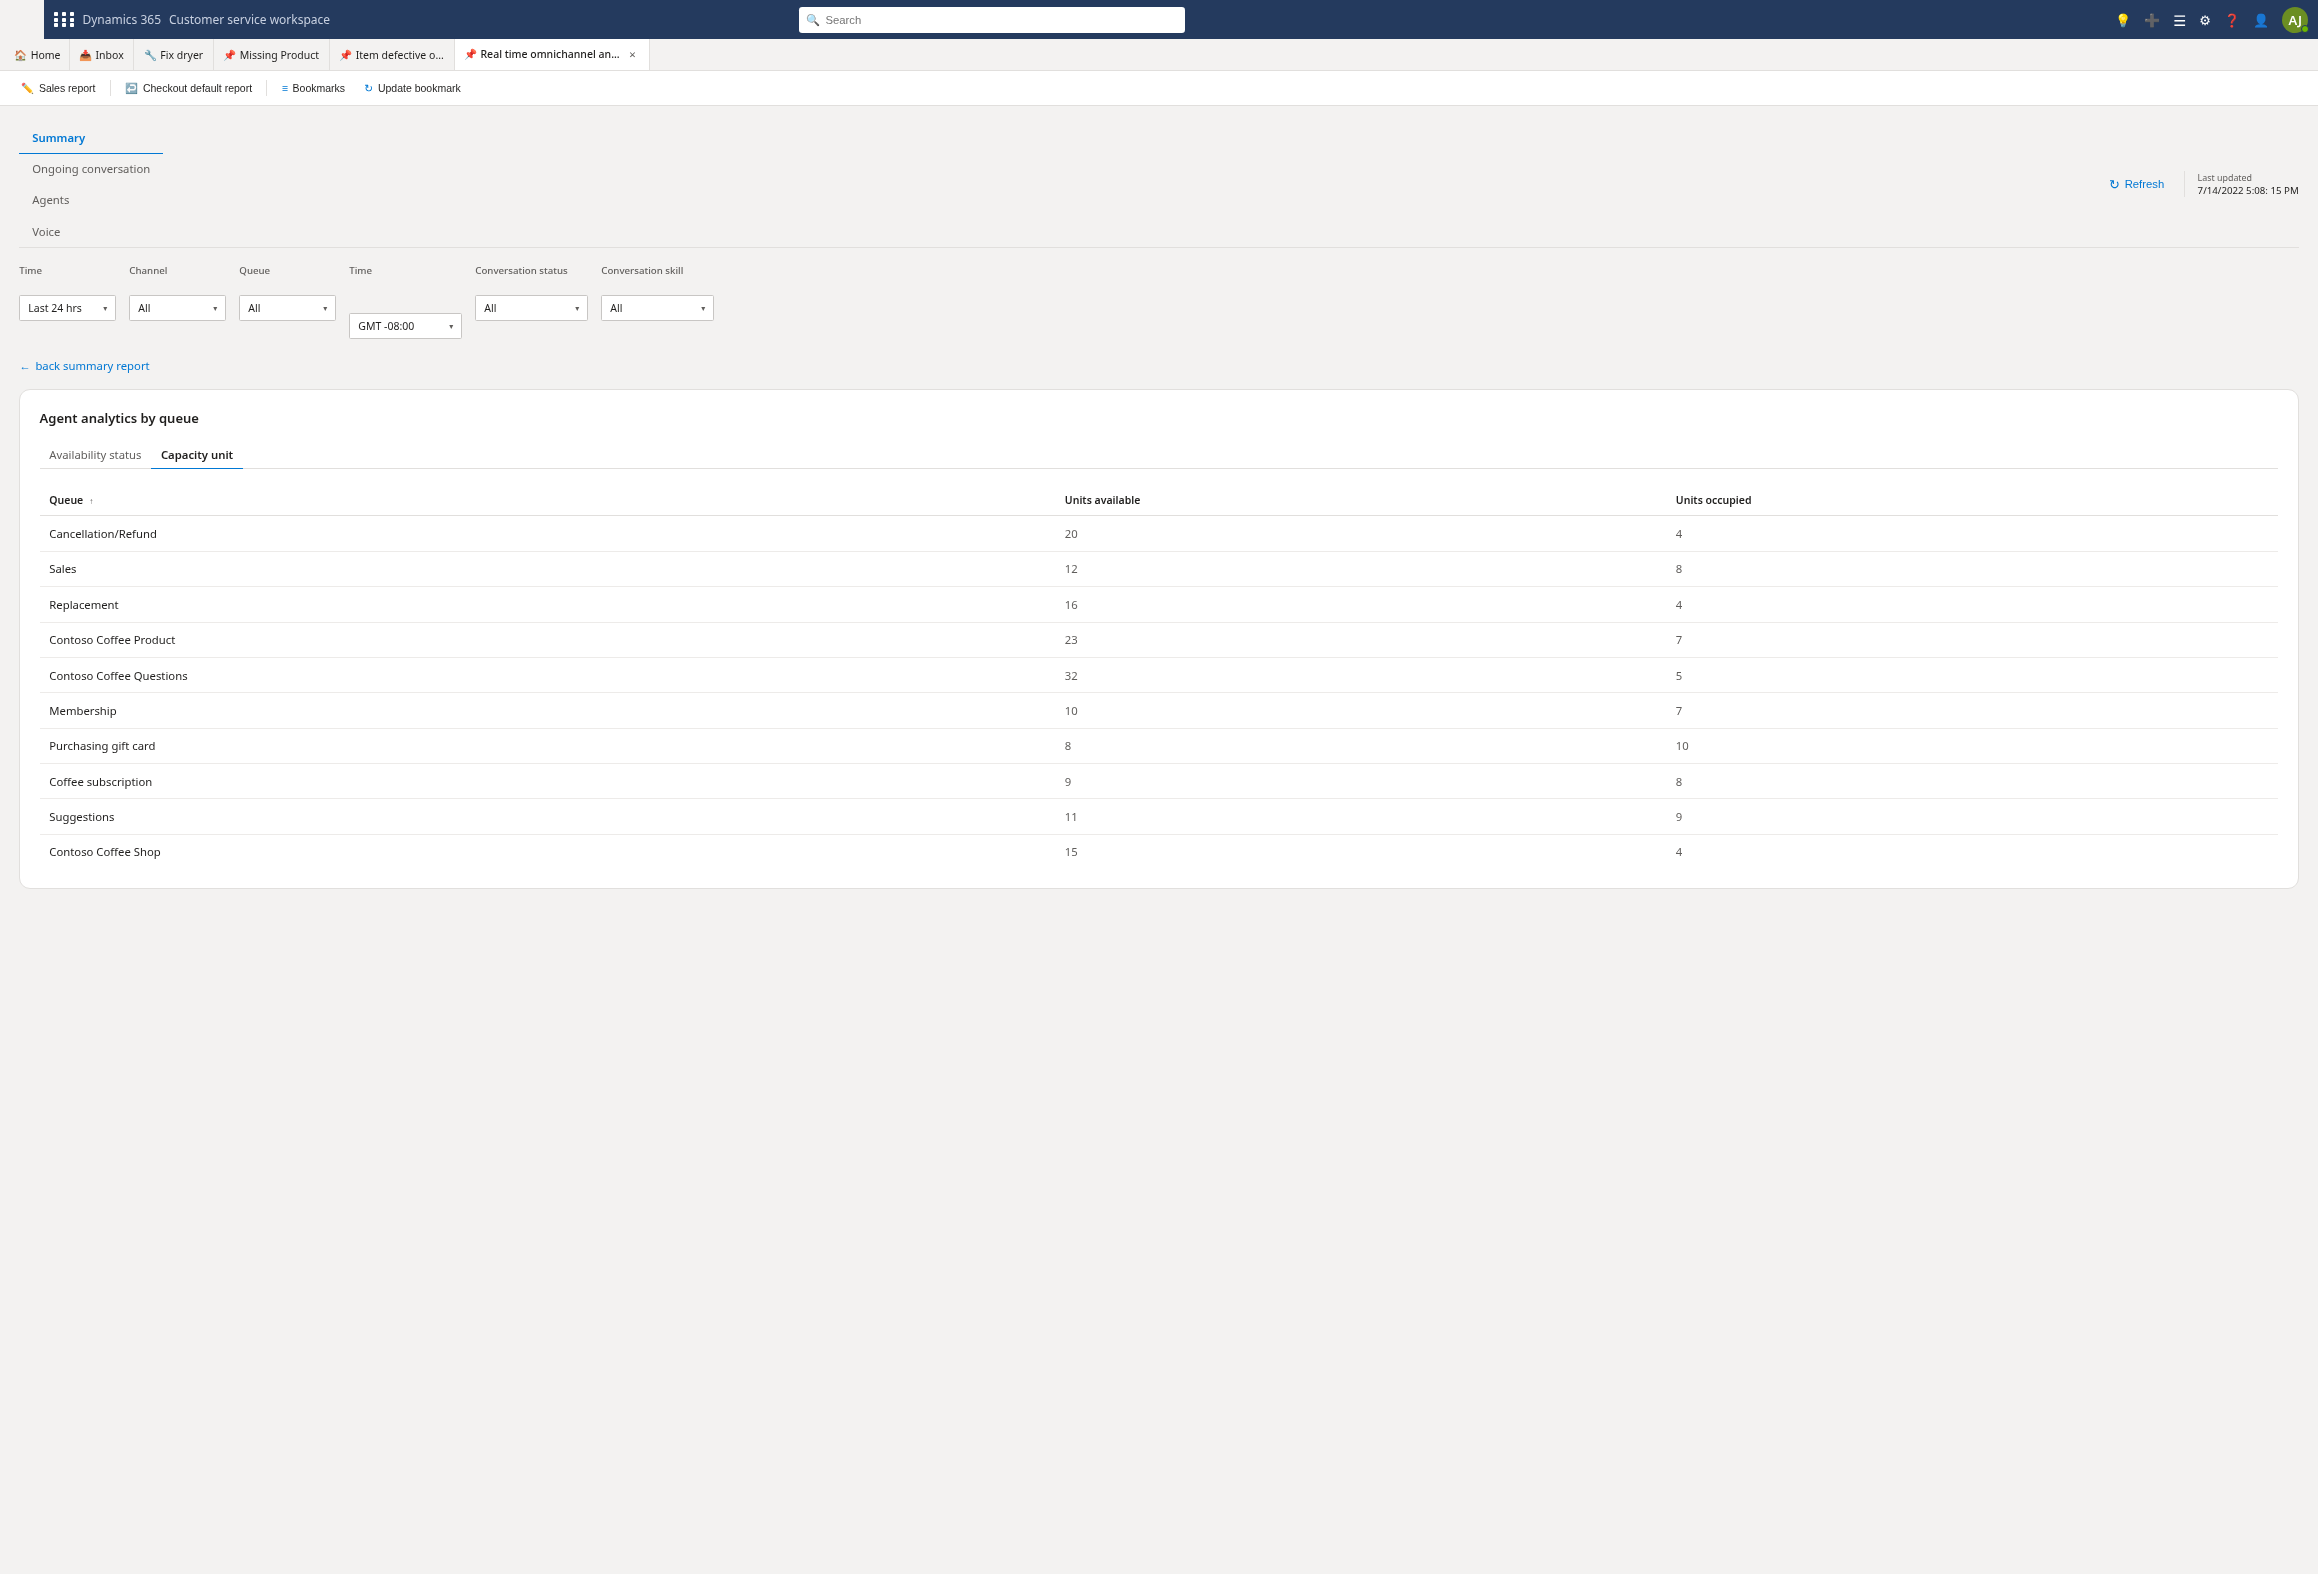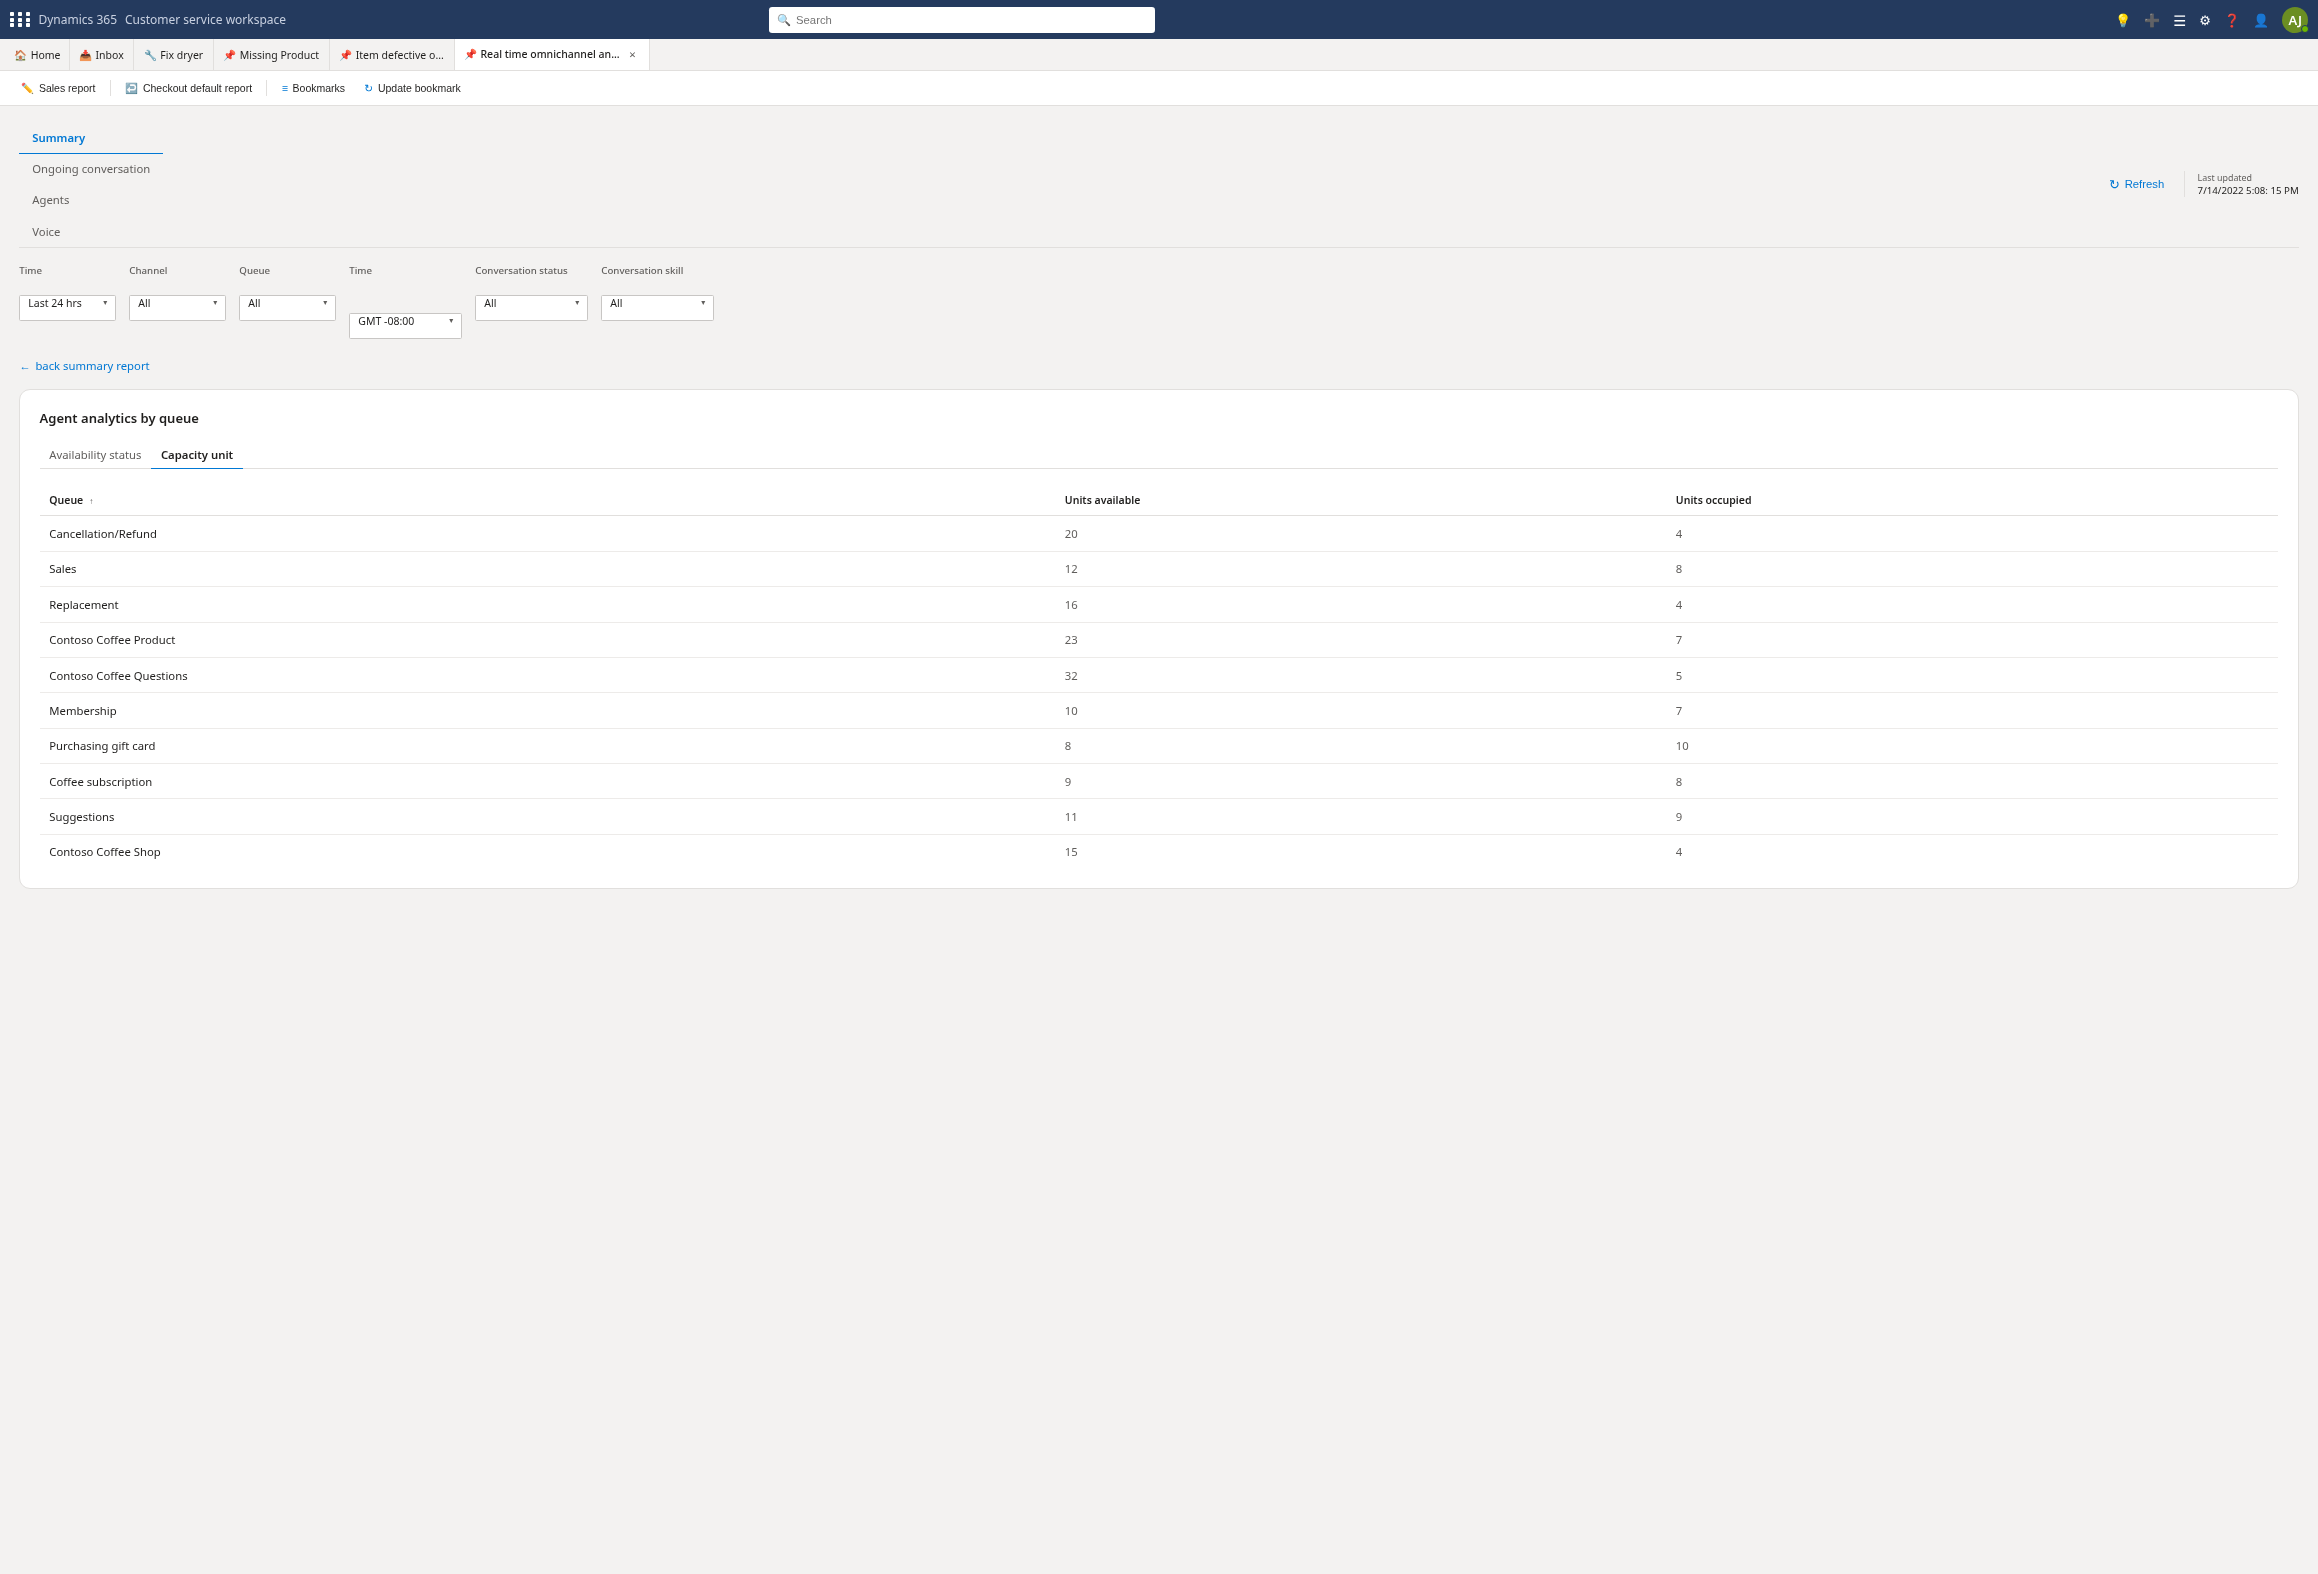--- a/index.html
+++ b/index.html
@@ -7,20 +7,21 @@
 
     
     .top-nav {
       background: #1a1a2e;
       background: #243a5e;
       display: flex;
       align-items: center;
       height: 39px;
       padding: 0 9.7px;
       gap: 6.4px;
+      margin-left: 44px;
     }
     .top-nav-title {
       color: white;
       font-size: 12px;
       font-weight: 600;
       white-space: nowrap;
     }
     .top-nav-title span { font-weight: 400; color: #c8d0e0; }
     .top-nav-search {
       flex: 1;
@@ -197,21 +198,21 @@
       display: flex;
       flex-direction: column;
       gap: 18px;
     }
     .filter-label {
       font-size: 9.7px;
       color: #605e5c;
       font-weight: 500;
     }
     .filter-select {
-      display: flex; align-items: flex-start;
+      display: flex; align-items: center;
       border: 0.8px solid #c8c6c4;
       border-radius: 1.6px;
       background: white;
       padding: 0 8px;
       height: 26px;
       cursor: pointer;
       gap: 6.4px;
       font-size: 10.5px;
       min-width: 97px;
     }

